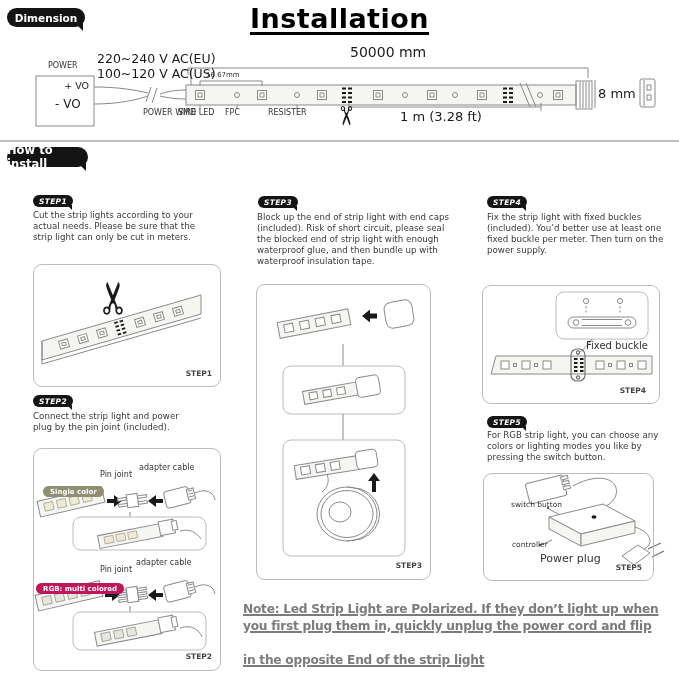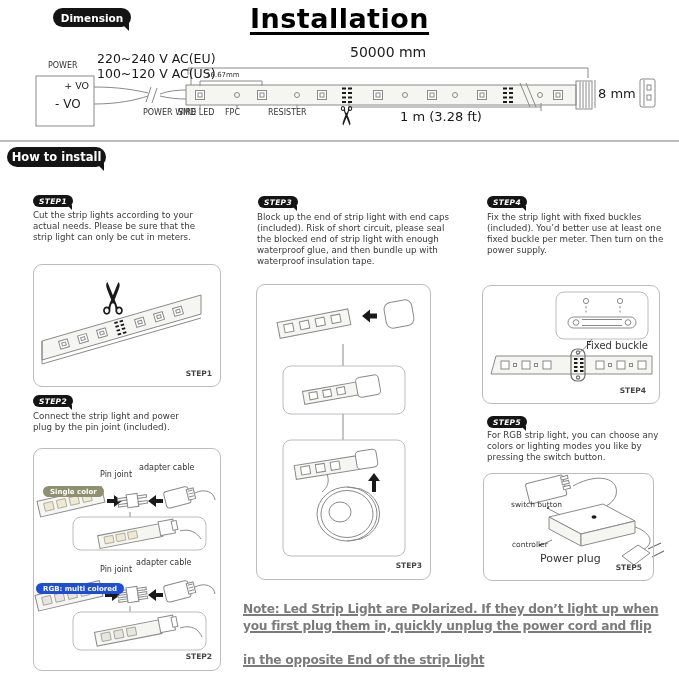--- a/index.html
+++ b/index.html
@@ -387,54 +387,54 @@
       <path class="ln" d="M635,527 C653,533 655,546 640,551"></path>
       <g>
         <polygon class="wht" points="622,556 638,545 650,553 634,565"></polygon>
         <path class="lnD" d="M648,549 L661,543 M652,557 L664,551"></path>
       </g>
     </g>
   </svg>
 
   <div class="abs title">Installation</div>
 
-  <div class="abs bubble" style="left:7px;top:8px;width:78px;height:19px;font-size:10.5px;margin-left:46px;">Dimension</div>
+  <div class="abs bubble" style="left:7px;top:8px;width:78px;height:19px;font-size:10.5px;">Dimension</div>
 
   <div class="abs volt" style="left:97px;top:51px;">220~240 V AC(EU)</div>
   <div class="abs volt" style="left:97px;top:66px;">100~120 V AC(US)</div>
   <div class="abs small-lbl" style="left:48px;top:61px;">POWER</div>
   <div class="abs" style="left:55px;top:80px;width:34px;text-align:right;font-size:9.5px;">+ VO</div>
   <div class="abs" style="left:55px;top:97px;width:34px;text-align:left;font-size:12px;">- VO</div>
   <div class="abs small-lbl" style="left:108px;top:108px;padding-left:35px;">POWER WIRE</div>
   <div class="abs small-lbl" style="left:178px;top:108px;">SMD LED</div>
   <div class="abs small-lbl" style="left:225px;top:108px;">FPC</div>
   <div class="abs small-lbl" style="left:268px;top:108px;">RESISTER</div>
   <div class="abs tiny-lbl" style="left:206px;top:71px;">16.67mm</div>
   <div class="abs dim-big" style="left:350px;top:44px;">50000 mm</div>
   <div class="abs dim-med" style="left:400px;top:109px;">1 m (3.28 ft)</div>
   <div class="abs dim-med" style="left:598px;top:86px;">8 mm</div>
   <div class="abs scissors" style="left:331px;top:101px;width:30px;height:30px;font-size:26px;transform:rotate(90deg);">✂</div>
 
   <div class="abs divider"></div>
 
-  <div class="abs bubble" style="left:7px;top:147px;width:99px;height:20px;font-size:11.5px;">How to install</div>
+  <div class="abs bubble" style="left:7px;top:147px;width:81px;height:20px;font-size:11.5px;">How to install</div>
 
   <div class="abs step-badge" style="left:33px;top:195px;">STEP1</div>
   <div class="abs step-text w1" style="left:33px;top:210px;">Cut the strip lights according to your actual needs. Please be sure that the strip light can only be cut in meters.</div>
   <div class="abs fig" style="left:33px;top:264px;width:186px;height:121px;"></div>
   <div class="abs scissors" style="left:83px;top:268px;width:60px;height:60px;font-size:44px;transform:rotate(-90deg);">✂</div>
   <div class="abs figlabel" style="left:176px;top:369px;">STEP1</div>
 
   <div class="abs step-badge" style="left:33px;top:395px;">STEP2</div>
   <div class="abs step-text w1" style="left:33px;top:411px;">Connect the strip light and power plug by the pin joint (included).</div>
   <div class="abs fig" style="left:33px;top:448px;width:186px;height:221px;"></div>
   <div class="abs mini-badge" style="left:43px;top:458px;background:#8f8f72;">Single color</div>
   <div class="abs small-lbl" style="left:100px;top:470px;">Pin joint</div>
   <div class="abs small-lbl" style="left:139px;top:463px;">adapter cable</div>
-  <div class="abs mini-badge" style="left:36px;top:555px;background:#1d4ed8;">RGB: multi colored</div>
+  <div class="abs mini-badge" style="left:36px;top:555px;background:#be185d;">RGB: multi colored</div>
   <div class="abs small-lbl" style="left:100px;top:565px;">Pin joint</div>
   <div class="abs small-lbl" style="left:136px;top:558px;">adapter cable</div>
   <div class="abs figlabel" style="left:176px;top:652px;">STEP2</div>
 
   <div class="abs step-badge" style="left:258px;top:196px;">STEP3</div>
   <div class="abs step-text w2" style="left:257px;top:212px;">Block up the end of strip light with end caps (included). Risk of short circuit, please seal the blocked end of strip light with enough waterproof glue, and then bundle up with waterproof insulation tape.</div>
   <div class="abs fig" style="left:256px;top:284px;width:173px;height:294px;"></div>
   <div class="abs figlabel" style="left:386px;top:561px;">STEP3</div>
 
   <div class="abs step-badge" style="left:487px;top:196px;">STEP4</div>

